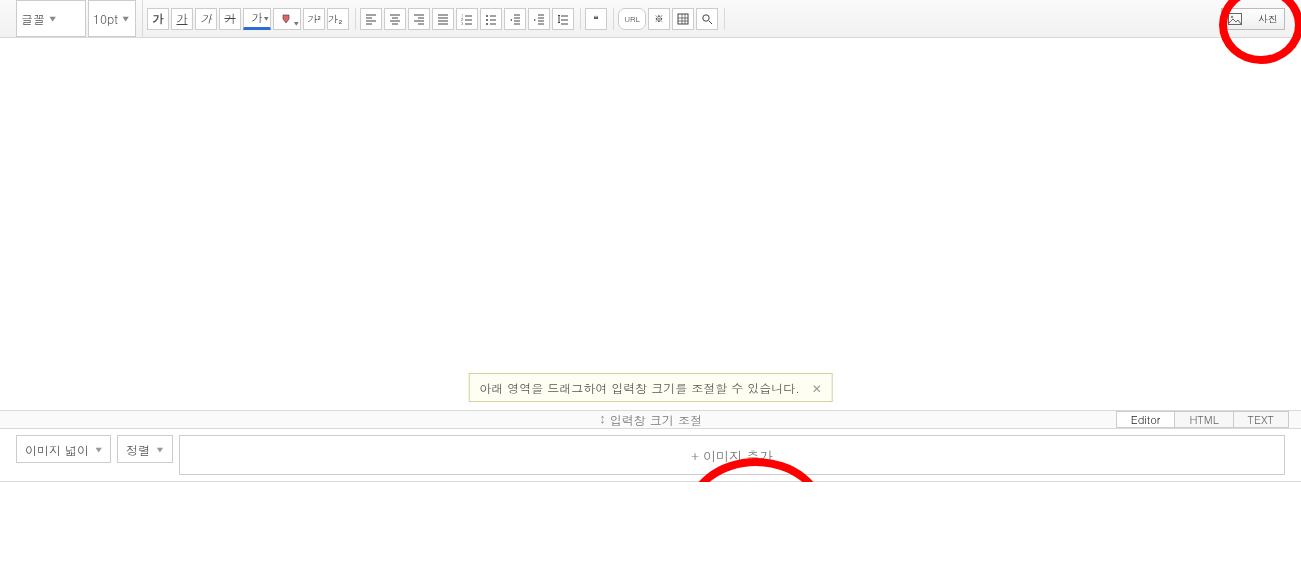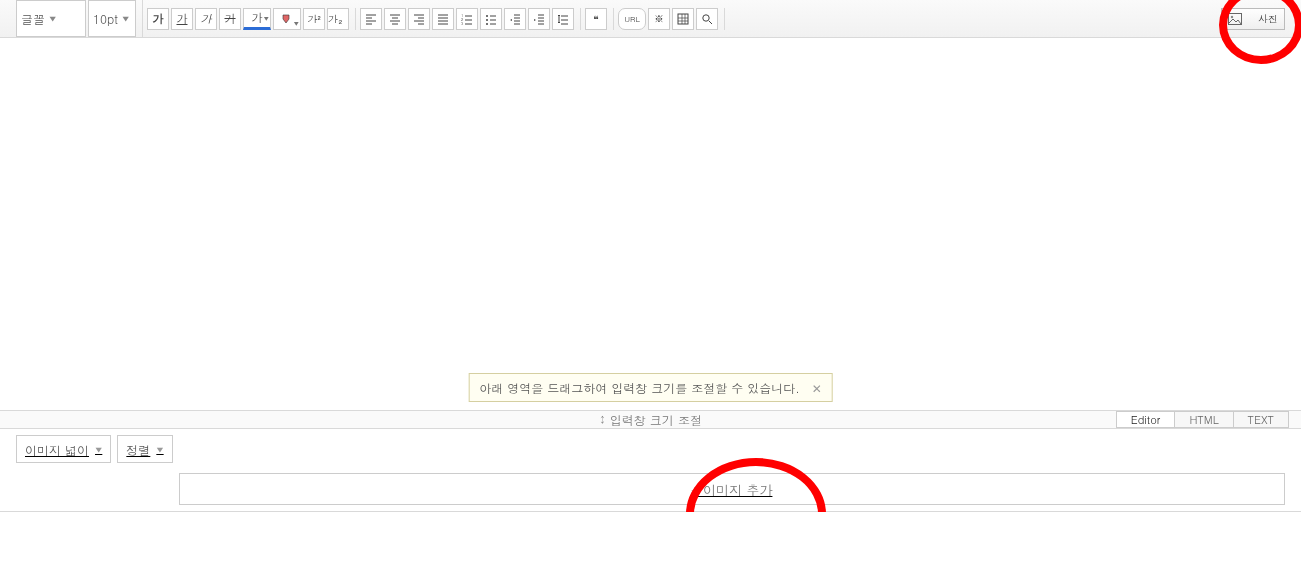--- a/index.html
+++ b/index.html
@@ -131,21 +131,20 @@
     background:#fff;
     color:#222;
   }
   .bottom-row {
     display:flex;
     align-items:stretch;
     gap:6px;
     padding: 6px 16px;
     background:#fff;
     border-bottom:1px solid #d9d9d9;
-    text-decoration:underline;
   }
   .bdd {
     display:flex;
     align-items:center;
     height:28px;
     padding:0 8px;
     border:1px solid #ccc;
     background:#fff;
     color:#555;
     gap:6px;
@@ -154,23 +153,22 @@
   .bdd .caret { font-size:8px; color:#999; }
   .add-image-wide {
     flex:1;
     display:flex;
     align-items:center;
     justify-content:center;
     border:1px solid #ccc;
     background:#fff;
     color:#777;
     font-size:13px;
-    height:32px;
+    height:40px;
     gap:6px;
-    margin-top:38px;
   }
   
   .anno {
     position:absolute;
     border: 8px solid #ff0000;
     border-radius:50%;
     pointer-events:none;
   }
   .anno1 { width:84px; height:78px; top:-14px; right:-2px; }
   .anno2 { width:140px; height:112px; top:458px; left:686px; }

